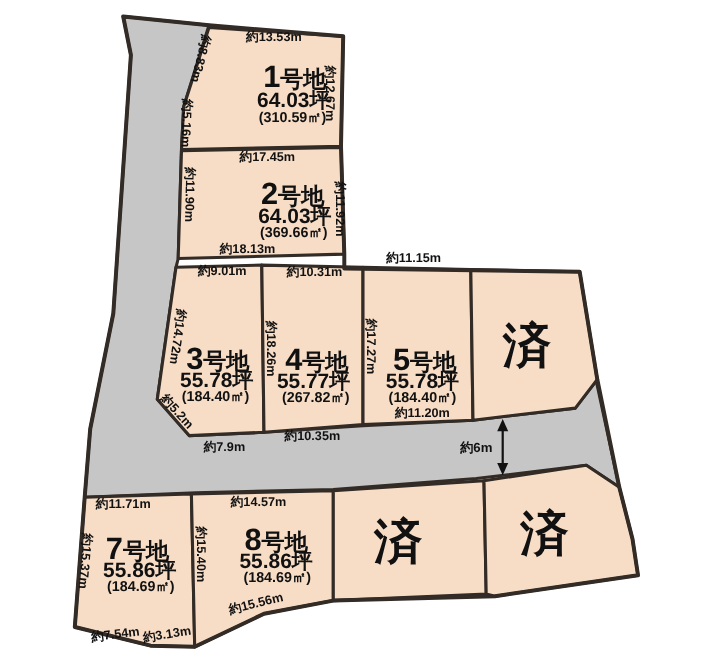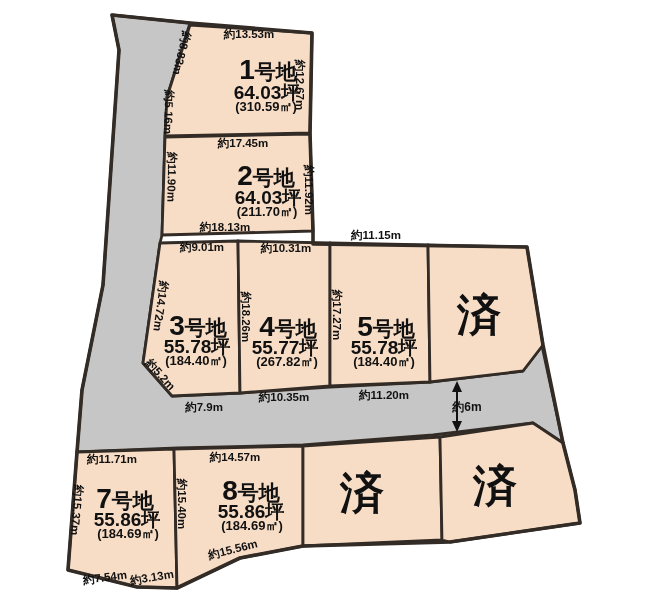--- a/index.html
+++ b/index.html
@@ -22,21 +22,21 @@
     font-weight:bold;white-space:nowrap;line-height:1;
   }
   .plot-name .num{font-size:28px;}
   .plot-name .suffix{font-size:21px;}
   .tsubo{font-size:19px;}
   .sqm{font-size:13px;}
   .sold{
     position:absolute;transform:translate(-50%,-50%);font-size:44px;font-weight:bold;
     line-height:1;white-space:nowrap;color:#111;
   }
-  .roadw{font-size:12px;margin-left:34px;}
+  .roadw{font-size:12px;}
 </style>
 </head>
 <body>
 
 <div id="stage">
 
   <svg width="647" height="600" viewBox="0 0 647 600">
 
     <polygon class="road" points="112,15 190,23 167,97 165,135 162,235 160,243 143,363 172,396 240,393 330,387 430,382 523,371 542,346 563,443 533,423 433,435 303,445 178,448 77,452 82,390 103,285 119,50"></polygon>
 
@@ -73,21 +73,21 @@
 
   <div class="lbl" style="left:243px;top:144px">約17.45m</div>
   <div class="lbl" style="left:171px;top:177px;--r:91deg">約11.90m</div>
   <div class="lbl" style="left:308px;top:190px;--r:90deg">約11.92m</div>
   <div class="lbl" style="left:225px;top:228px">約18.13m</div>
   <div class="plot-name" style="left:266px;top:176px">
     <span class="num">2</span>
       <span class="suffix">号地</span>
   </div>
   <div class="lbl tsubo" style="left:268px;top:197px">64.03坪</div>
-  <div class="lbl sqm" style="left:267px;top:211px">(211.70㎡)</div>
+  <div class="lbl sqm" style="left:267px;top:211px">(369.66㎡)</div>
 
   <div class="lbl" style="left:202px;top:248px">約9.01m</div>
   <div class="lbl" style="left:160px;top:306px;--r:98deg">約14.72m</div>
   <div class="lbl" style="left:245px;top:317px;--r:90deg">約18.26m</div>
   <div class="lbl" style="left:160px;top:375px;--r:48deg">約5.2m</div>
   <div class="lbl" style="left:204px;top:408px">約7.9m</div>
   <div class="plot-name" style="left:198px;top:326px">
     <span class="num">3</span>
       <span class="suffix">号地</span>
   </div>
@@ -98,21 +98,21 @@
   <div class="lbl" style="left:284px;top:398px">約10.35m</div>
   <div class="plot-name" style="left:288px;top:327px">
     <span class="num">4</span>
       <span class="suffix">号地</span>
   </div>
   <div class="lbl tsubo" style="left:285px;top:347px">55.77坪</div>
   <div class="lbl sqm" style="left:287px;top:361px">(267.82㎡)</div>
 
   <div class="lbl" style="left:376px;top:236px">約11.15m</div>
   <div class="lbl" style="left:336px;top:315px;--r:90deg">約17.27m</div>
-  <div class="lbl" style="left:384px;top:396px">約11.20m</div>
+  <div class="lbl" style="left:384px;top:377px">約11.20m</div>
   <div class="plot-name" style="left:386px;top:327px">
     <span class="num">5</span>
       <span class="suffix">号地</span>
   </div>
   <div class="lbl tsubo" style="left:384px;top:347px">55.78坪</div>
   <div class="lbl sqm" style="left:384px;top:361px">(184.40㎡)</div>
 
   <div class="sold" style="left:479px;top:315px">済</div>
   <div class="sold" style="left:362px;top:493px">済</div>
   <div class="sold" style="left:495px;top:486px">済</div>

